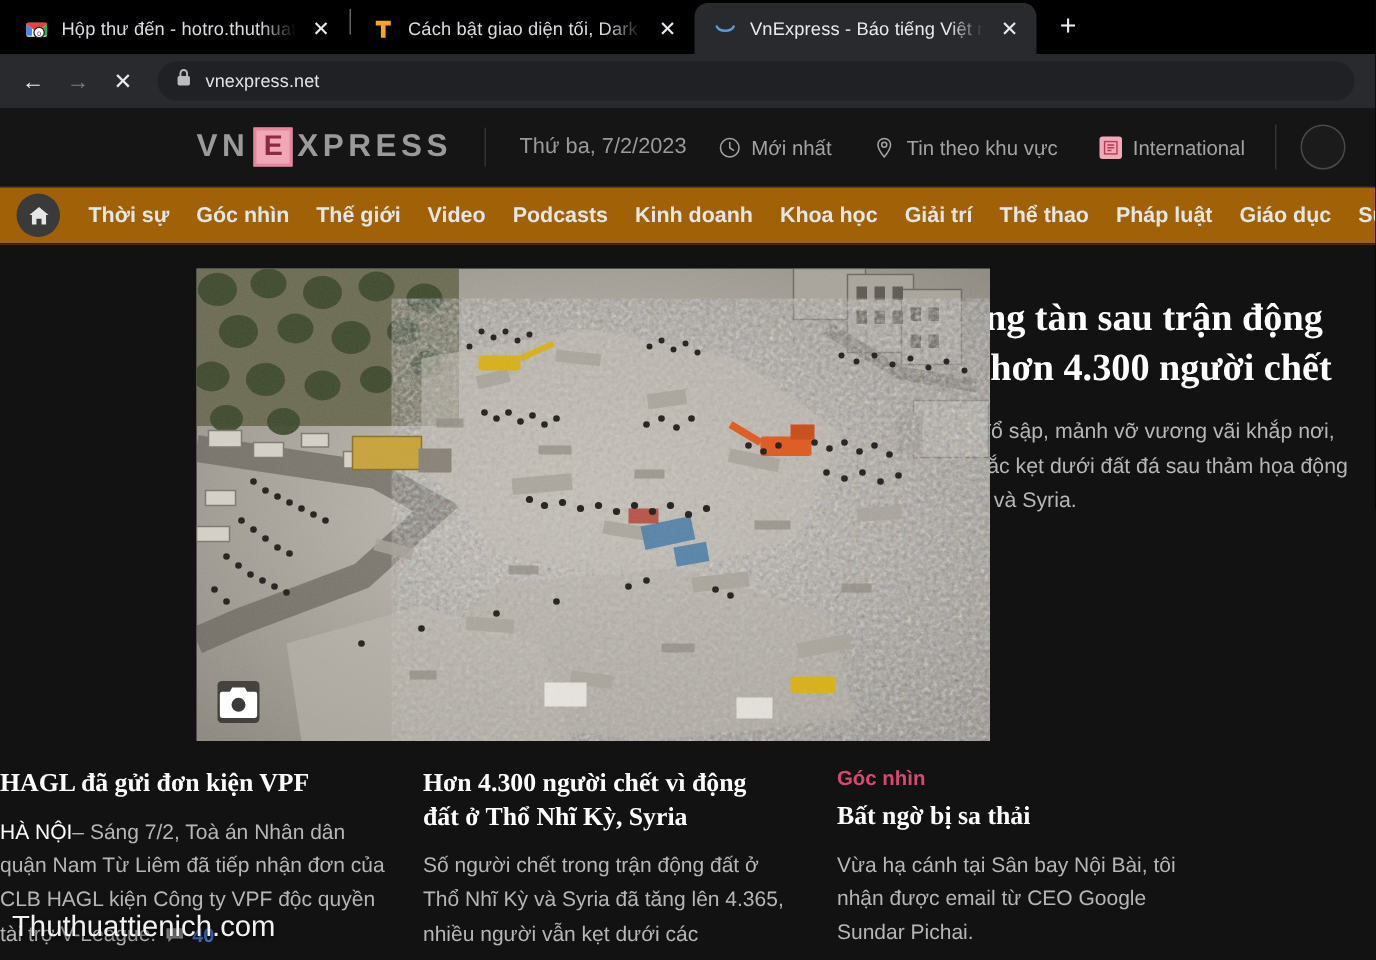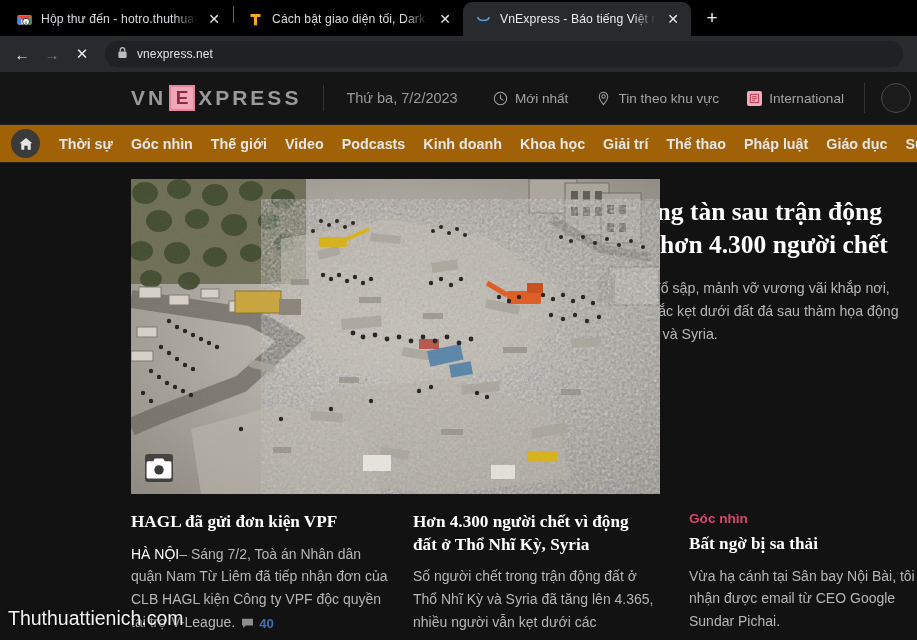--- a/index.html
+++ b/index.html
@@ -77,21 +77,21 @@
   .logo { display: flex; align-items: center; gap: 0px; }
   .logo-txt { color: #9a9a9a; font-size: 21px; font-weight: 700; letter-spacing: 3px; font-family: "Liberation Sans", sans-serif; }
   .logo-e {
     width: 26px; height: 26px; background: #f0a7b6; color: #8b2a42;
     display:flex; align-items:center; justify-content:center;
     font-size: 19px; font-weight: 700; margin: 0 3px;
     border: 2px solid #e8859c;
   }
   .hdr-sep { width: 1px; height: 26px; background: #333; margin: 0 22px; }
   .hdr-date { color: #9a9a9a; font-size: 14.5px; text-align: right; }
-  .hdr-right { margin-left: auto; display: flex; align-items: center; padding-right: 6px; gap: 0; }
+  .hdr-right { margin-left: auto; display: flex; align-items: center; padding-right: 20px; gap: 0; }
   .hdr-link {
     display: flex; align-items: center; gap: 7px; color: #a3a3a3;
     font-size: 13.6px; padding: 0 14px; cursor: pointer; white-space: nowrap;
   }
   .hdr-ic { width: 15px; height: 15px; flex: 0 0 15px; display:flex; align-items:center; justify-content:center; }
   .intl-ic {
     width: 15px; height: 15px; background: #f2a9b8; border-radius: 2px;
     display:flex; align-items:center; justify-content:center;
   }
   .avatar-wrap { padding-left: 16px; border-left: 1px solid #333; margin-left: 6px; display:flex; align-items:center; }
@@ -136,21 +136,21 @@
   .hero-lead {
     color: #b6b6b6; font-size: 14.2px; line-height: 1.62; margin-top: 16px;
   }
   .meta { display: flex; align-items: center; gap: 9px; margin-top: 14px; }
   .meta-time { color: #8c8c8c; font-size: 13.2px; }
   .cmt { display: flex; align-items: center; gap: 6px; cursor: pointer; }
   .cmt-n { color: #3f6fb5; font-size: 13.2px; font-weight: 700; }
 
   .row2 { display: flex; padding: 0 0 0 0; margin-top: 17px; }
   .card { padding: 0 20px 0 0; }
-  .card.c1 { width: 262px; flex: 0 0 262px; padding-left: 131px; box-sizing: content-box; }
+  .card.c1 { width: 262px; flex: 0 0 262px; box-sizing: content-box; }
   .card.c2 { width: 262px; flex: 0 0 262px; padding-left: 0; }
   .card.c3 { width: 252px; flex: 0 0 252px; padding-left: 14px; padding-right: 8px; }
   .card-title {
     color: #fff; font-family: "Liberation Serif", serif; font-weight: 700;
     font-size: 17.2px; line-height: 1.32; cursor: pointer;
   }
   .card-lead { color: #b6b6b6; font-size: 14px; line-height: 1.62; margin-top: 9px; }
   .card-lead .loc { color: #ffffff; margin-top: 39px; }
   .cat-label { color: #d9486f; font-size: 13.6px; font-weight: 700; margin-bottom: 7px; cursor: pointer; }
 

